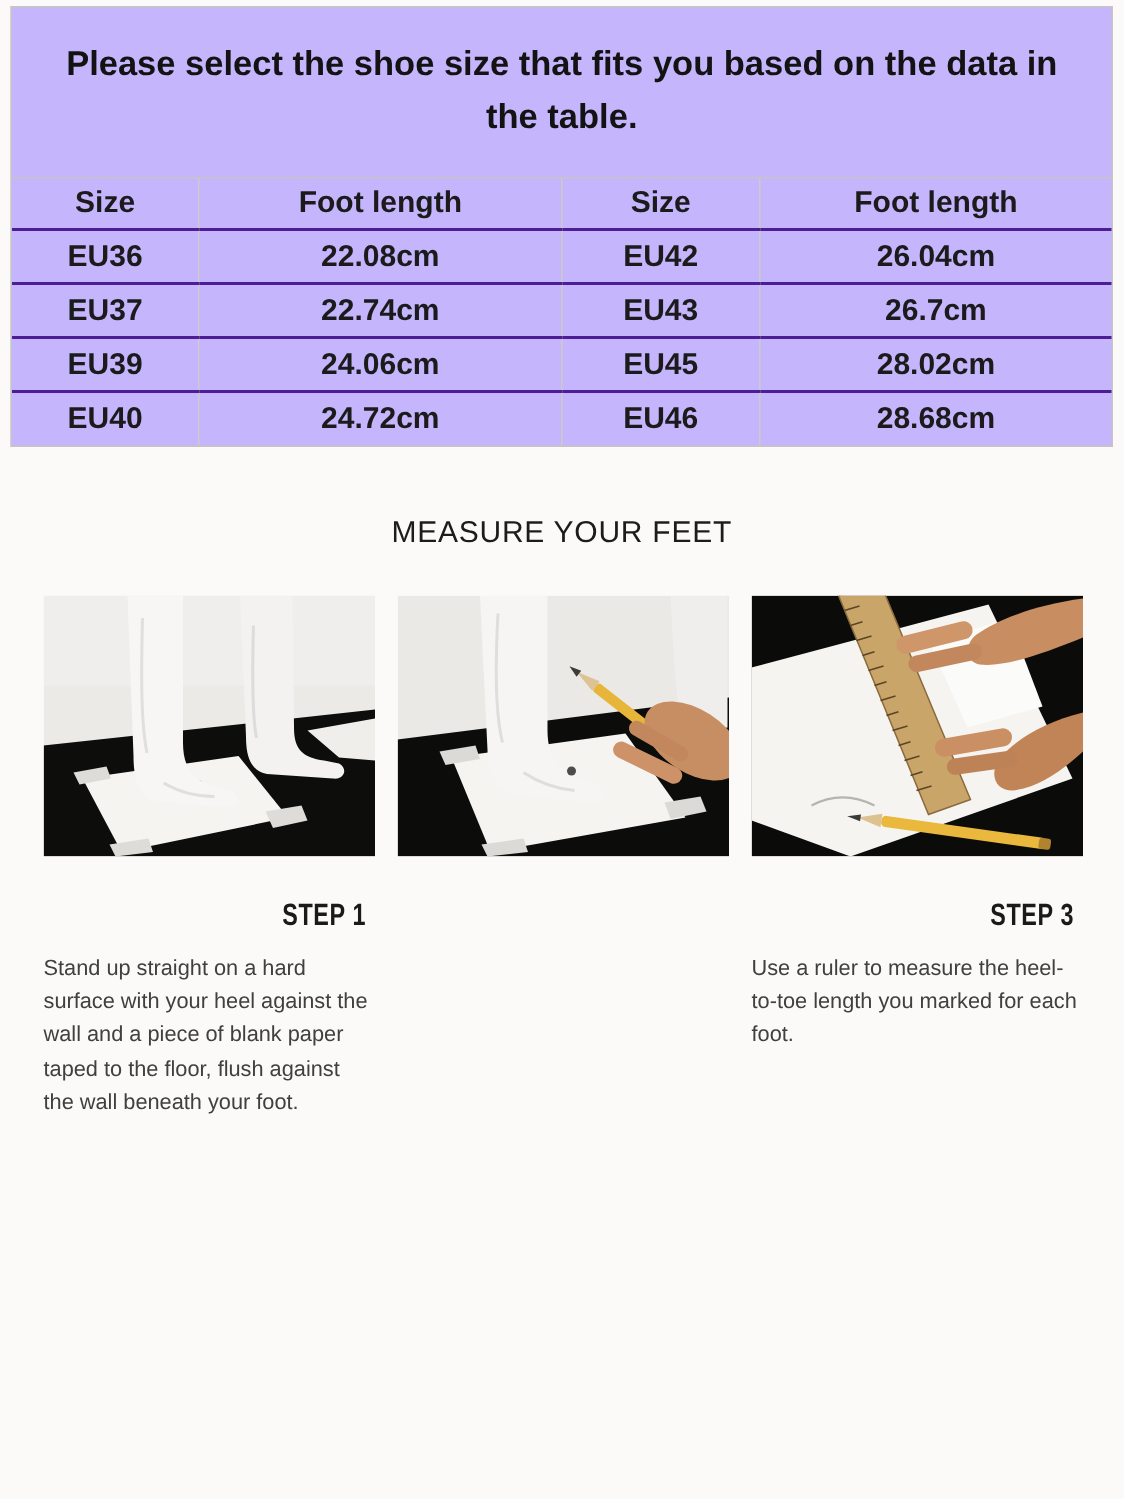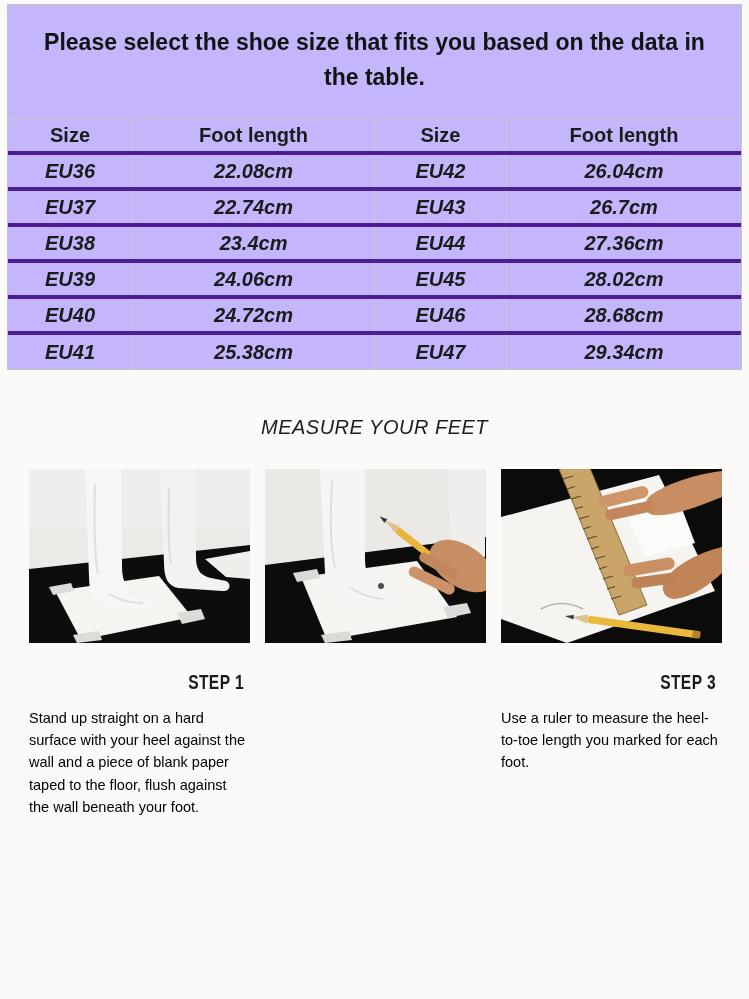--- a/index.html
+++ b/index.html
@@ -34,29 +34,29 @@
     text-align: center;
   }
   table.size-table th, table.size-table td {
     font-weight: 700;
     font-size: 20px;
     color: #1b1b1b;
     border-left: 1px solid #cccbc9;
     padding: 0;
   }
   table.size-table th { height: 34px; }
-  table.size-table td { height: 36px; border-top: 4px solid #4c1d95; font-style: italic; }
+  table.size-table td { height: 36px; border-top: 2px solid #4c1d95; }
   table.size-table th:first-child, table.size-table td:first-child { border-left: none; }
   .col-size1  { width: 17%; }
   .col-foot1  { width: 33%; }
   .col-size2  { width: 18%; }
   .col-foot2  { width: 32%; }
 
   
-  .measure { margin-top: 46px; text-align: center; font-style: italic; }
+  .measure { margin-top: 46px; text-align: center; }
   .measure-heading {
     font-size: 20px;
     font-weight: 400;
     letter-spacing: 0.5px;
     color: #1c1c1c;
   }
   .measure-body {
     width: 706px;
     margin: 10px auto 0 auto;
     font-size: 19px;
@@ -87,21 +87,21 @@
   }
   .step-label span {
     display: inline-block;
     transform: scaleX(0.82) scaleY(1.08);
     letter-spacing: 0.5px;
   }
   .step-text {
     margin: 13px 0 0 0;
     font-size: 14.5px;
     line-height: 1.53;
-    color: #000000;
+    color: #404040;
     text-align: left;
   }
   .step-col:nth-child(3) .step-text { padding-right: 2px; }
 </style>
 </head>
 <body>
 
 <div>
 
   <div class="chart-box">
@@ -128,42 +128,30 @@
           <td>EU42</td>
           <td>26.04cm</td>
         </tr>
         <tr>
           <td>EU37</td>
           <td>22.74cm</td>
           <td>EU43</td>
           <td>26.7cm</td>
         </tr>
         <tr>
-          <td>EU38</td>
-          <td>23.4cm</td>
-          <td>EU44</td>
-          <td>27.36cm</td>
-        </tr>
-        <tr>
           <td>EU39</td>
           <td>24.06cm</td>
           <td>EU45</td>
           <td>28.02cm</td>
         </tr>
         <tr>
           <td>EU40</td>
           <td>24.72cm</td>
           <td>EU46</td>
           <td>28.68cm</td>
-        </tr>
-        <tr>
-          <td>EU41</td>
-          <td>25.38cm</td>
-          <td>EU47</td>
-          <td>29.34cm</td>
         </tr>
       </tbody>
     </table>
   </div>
 
   <div class="measure">
     <div class="measure-heading">MEASURE YOUR FEET</div>
   </div>
 
   <div class="steps">

